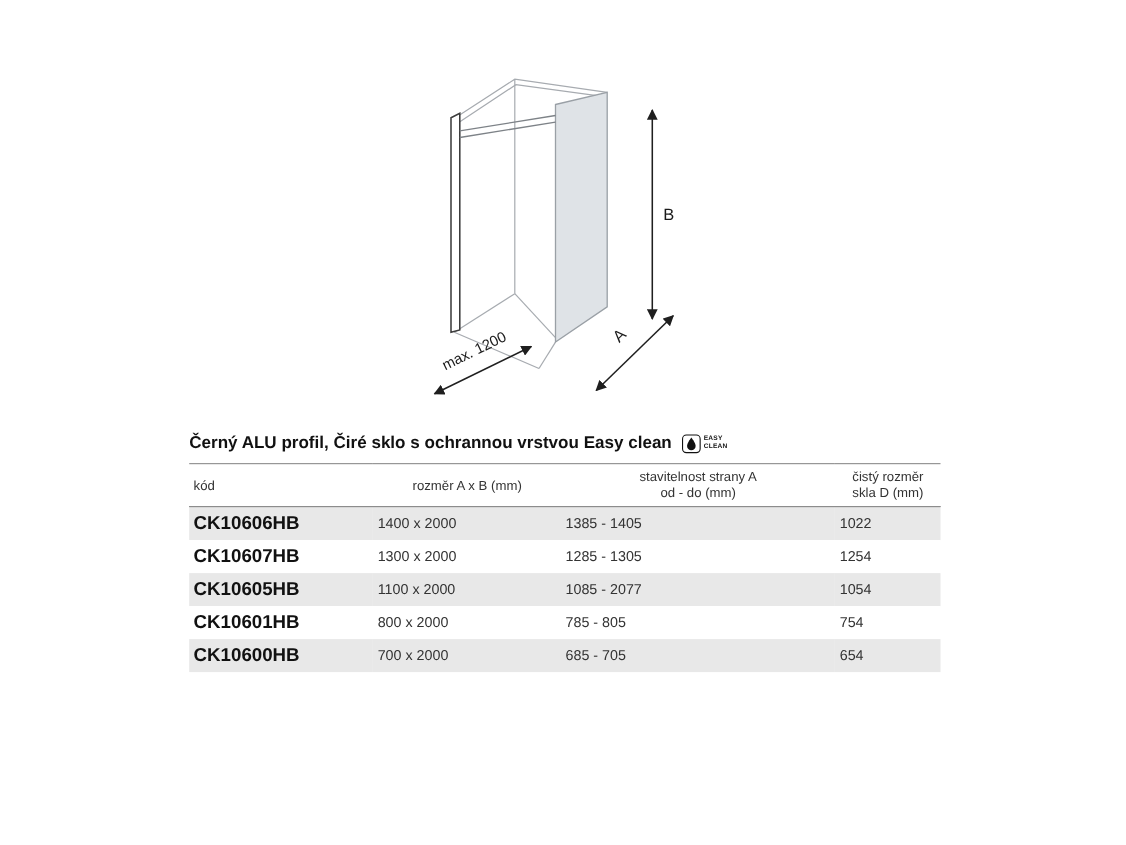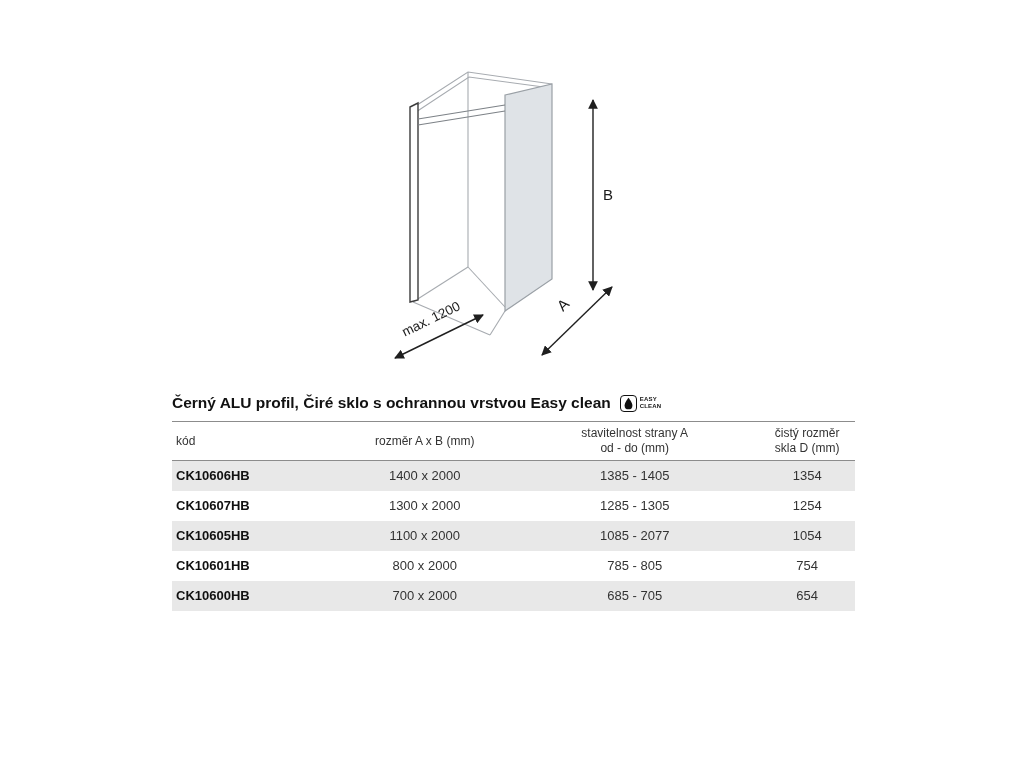--- a/index.html
+++ b/index.html
@@ -64,28 +64,28 @@
     text-align: center;
     vertical-align: middle;
     padding: 4px 4px;
     line-height: 1.25;
     height: 36px;
   }
   table.dims thead th.col-code { text-align: left; }
   table.dims tbody td {
     height: 30px;
     padding: 0 4px;
-    text-align: center;
+    text-align: left;
     color: #333333;
   }
   table.dims tbody td.cell-code {
     text-align: left;
     font-weight: bold;
     color: #111111;
-    font-size: 13px;
+    font-size: 17px;
   }
   table.dims tbody tr:nth-child(odd) { background: #e8e8e8; }
   table.dims tbody tr:nth-child(even) { background: #ffffff; }
 
   .dim-line { stroke: #1f1f1f; stroke-width: 1.4; }
   .frame-line { stroke: #a7abb0; stroke-width: 1.1; fill: none; }
   .dim-text { fill: #1a1a1a; font-family: "Liberation Sans", sans-serif; }
 </style>
 </head>
 <body>
@@ -168,21 +168,21 @@
           <div>čistý rozměr</div>
           <div>skla D (mm)</div>
         </th>
       </tr>
     </thead>
     <tbody>
       <tr>
         <td class="cell-code">CK10606HB</td>
         <td>1400 x 2000</td>
         <td>1385 - 1405</td>
-        <td>1354</td>
+        <td>1022</td>
       </tr>
       <tr>
         <td class="cell-code">CK10607HB</td>
         <td>1300 x 2000</td>
         <td>1285 - 1305</td>
         <td>1254</td>
       </tr>
       <tr>
         <td class="cell-code">CK10605HB</td>
         <td>1100 x 2000</td>

